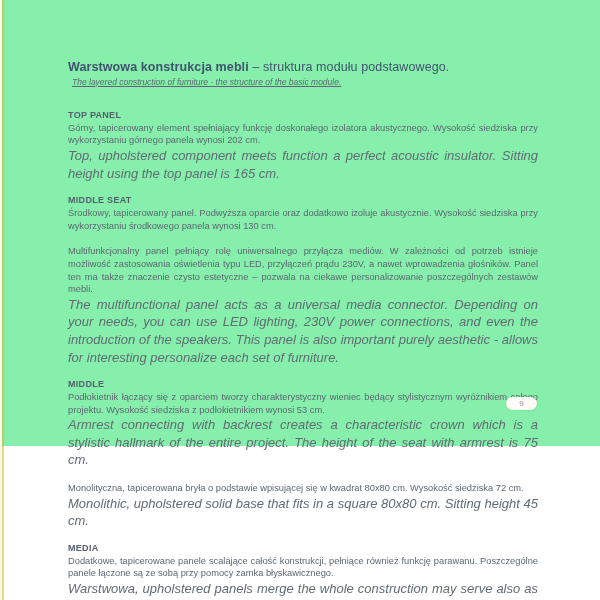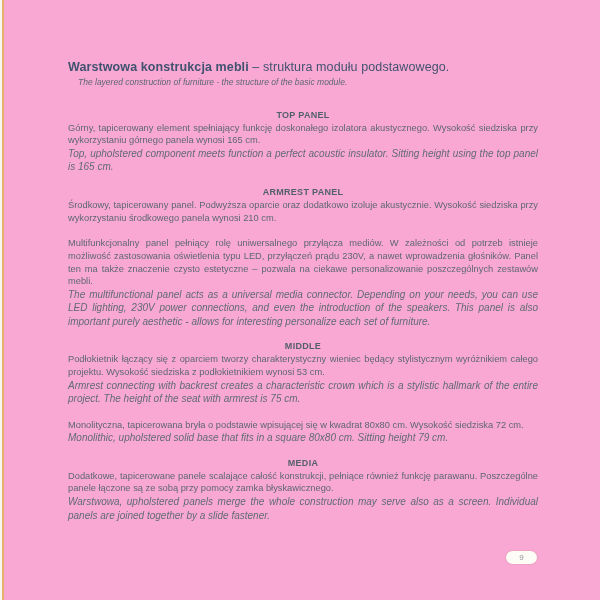--- a/index.html
+++ b/index.html
@@ -6,22 +6,22 @@
     margin: 0;
     padding: 0;
     width: 600px;
     height: 600px;
     overflow: hidden;
     font-family: "Liberation Sans", sans-serif;
   }
   .page {
     position: relative;
     width: 600px;
-    height: 600px;
-    background: #f9a8d4;
+    height: 446px;
+    background: #86efac;
     box-sizing: border-box;
     padding: 60px 62px 4px 68px;
   }
   .edge-white {
     position: absolute;
     left: 0; top: 0;
     width: 2px; height: 600px;
     background: #f9f8f0;
   }
   .edge-shade {
@@ -37,41 +37,41 @@
     margin: 0;
     line-height: 1.25;
     letter-spacing: 0.1px;
   }
   .title .t-bold { font-weight: 700; }
   .title .t-rest { font-weight: 400; }
   .subtitle {
     font-size: 8.5px;
     font-style: italic;
     color: #5d6771;
-    margin: 1px 0 22px 10px;
+    margin: 1px 0 22px 4px;
     line-height: 1.3;
+    text-decoration: underline;
   }
   .section { margin: 0 0 13px 0; }
   .section .heading {
     font-size: 9px;
     font-weight: 700;
     color: #535f6b;
     letter-spacing: 0.3px;
     margin: 4px 0 2px 0;
-    text-align: center;
   }
   .section .pl {
     font-size: 9.3px;
     color: #5d6771;
     line-height: 1.36;
     text-align: justify;
     margin: 0;
   }
   .section .en {
-    font-size: 10px;
+    font-size: 13px;
     font-style: italic;
     color: #606b73;
     line-height: 1.35;
     text-align: justify;
     margin: 0;
   }
   .page-pill {
     position: absolute;
     right: 63px;
     bottom: 36px;
@@ -95,43 +95,43 @@
 
 <div class="page">
   <div class="edge-white"></div>
   <div class="edge-shade"></div>
 
   <h1 class="title"><span class="t-bold">Warstwowa konstrukcja mebli</span><span class="t-rest"> – struktura modułu podstawowego.</span></h1>
   <p class="subtitle">The layered construction of furniture - the structure of the basic module.</p>
 
   <div class="section">
     <h3 class="heading">TOP PANEL</h3>
-    <p class="pl">Górny, tapicerowany element spełniający funkcję doskonałego izolatora akustycznego. Wysokość siedziska przy wykorzystaniu górnego panela wynosi 165 cm.</p>
+    <p class="pl">Górny, tapicerowany element spełniający funkcję doskonałego izolatora akustycznego. Wysokość siedziska przy wykorzystaniu górnego panela wynosi 202 cm.</p>
     <p class="en">Top, upholstered component meets function a perfect acoustic insulator. Sitting height using the top panel is 165 cm.</p>
   </div>
 
   <div class="section">
-    <h3 class="heading">ARMREST PANEL</h3>
-    <p class="pl">Środkowy, tapicerowany panel. Podwyższa oparcie oraz dodatkowo izoluje akustycznie. Wysokość siedziska przy wykorzystaniu środkowego panela wynosi 210 cm.</p>
+    <h3 class="heading">MIDDLE SEAT</h3>
+    <p class="pl">Środkowy, tapicerowany panel. Podwyższa oparcie oraz dodatkowo izoluje akustycznie. Wysokość siedziska przy wykorzystaniu środkowego panela wynosi 130 cm.</p>
   </div>
 
   <div class="section">
     <p class="pl">Multifunkcjonalny panel pełniący rolę uniwersalnego przyłącza mediów. W zależności od potrzeb istnieje możliwość zastosowania oświetlenia typu LED, przyłączeń prądu 230V, a nawet wprowadzenia głośników. Panel ten ma także znaczenie czysto estetyczne – pozwala na ciekawe personalizowanie poszczególnych zestawów mebli.</p>
     <p class="en">The multifunctional panel acts as a universal media connector. Depending on your needs, you can use LED lighting, 230V power connections, and even the introduction of the speakers. This panel is also important purely aesthetic - allows for interesting personalize each set of furniture.</p>
   </div>
 
   <div class="section">
     <h3 class="heading">MIDDLE</h3>
     <p class="pl">Podłokietnik łączący się z oparciem tworzy charakterystyczny wieniec będący stylistycznym wyróżnikiem całego projektu. Wysokość siedziska z podłokietnikiem wynosi 53 cm.</p>
     <p class="en">Armrest connecting with backrest creates a characteristic crown which is a stylistic hallmark of the entire project. The height of the seat with armrest is 75 cm.</p>
   </div>
 
   <div class="section">
     <p class="pl">Monolityczna, tapicerowana bryła o podstawie wpisującej się w kwadrat 80x80 cm. Wysokość siedziska 72 cm.</p>
-    <p class="en">Monolithic, upholstered solid base that fits in a square 80x80 cm. Sitting height 79 cm.</p>
+    <p class="en">Monolithic, upholstered solid base that fits in a square 80x80 cm. Sitting height 45 cm.</p>
   </div>
 
 
   <div class="section">
     <h3 class="heading">MEDIA</h3>
     <p class="pl">Dodatkowe, tapicerowane panele scalające całość konstrukcji, pełniące również funkcję parawanu. Poszczególne panele łączone są ze sobą przy pomocy zamka błyskawicznego.</p>
     <p class="en">Warstwowa, upholstered panels merge the whole construction may serve also as a screen. Individual panels are joined together by a slide fastener.</p>
   </div>
 
   <div class="page-pill">

